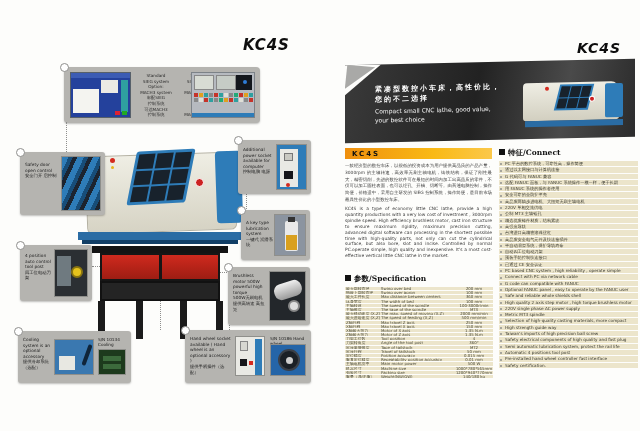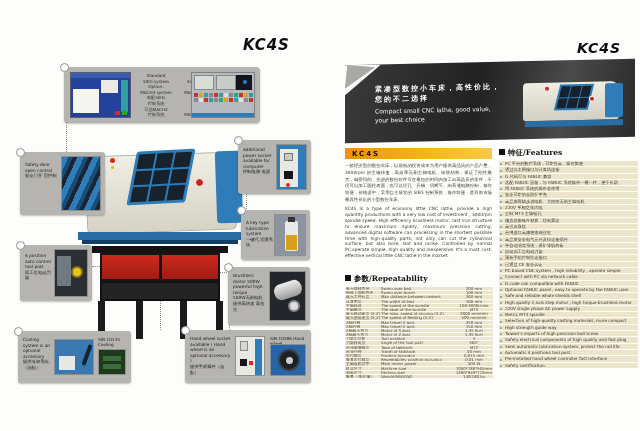--- a/index.html
+++ b/index.html
@@ -381,21 +381,21 @@
     </div>
   </div>
 
   <div class="abs" id="kc4s-bar">
     <span>KC4S</span>
   </div>
   <div class="para" id="para-cn">一款经济型的数控车床，以很低的投资成本为用户提供高品质的产品产量，3000rpm 的主轴转速，高效率无刷主轴电机，铸铁结构，保证了刚性最大，精密切削，先进的数控软件可在最短的时间内加工出高品质的零件，不仅可以加工圆柱表面，也可以镗孔、开槽、切断等。由普通电脑控制，操作简便，价格适中，采用自主研发的 SIEG 控制系统，操作简便，是目前市场最具性价比的小型数控车床。</div>
   <div class="para" id="para-en">KC4S is a type of economy little CNC lathe, provide a high quantity productions with a very low cost of investment , 3000rpm spindle speed. High efficiency brushless motor, cast iron structure to ensure maximum rigidity, maximum precision cutting, advanced digital software can processing in the shortest possible time with high-quality parts, not only can cut the cylindrical surface, but also bore, slot and incise. Controlled by normal PC.operate simple, high quality and inexpensive. It's a most cost-effective vertical little CNC lathe in the market.</div>
 
   <div class="sec-head" id="spec-head">
-    <span class="sq"></span><span>参数/Repeatability</span>
+    <span class="sq"></span><span>参数/Specification</span>
   </div>
   <div class="abs" id="spec-table">
       <div class="spec-row">
         <span class="c1">最大回转直径</span>
         <span class="c2">Swing over bed</span>
         <span class="c3">200 mm</span>
       </div>
       <div class="spec-row">
         <span class="c1">拖板上回转直径</span>
         <span class="c2">Swing over apron</span>
@@ -497,21 +497,21 @@
         <span class="c3">1200*940*770mm</span>
       </div>
       <div class="spec-row">
         <span class="c1">重量（净/毛重）</span>
         <span class="c2">Weight(NW/GW)</span>
         <span class="c3">140/180 kg</span>
       </div>
     </div>
 
   <div class="sec-head" id="feat-head">
-    <span class="sq"></span><span>特征/Features</span>
+    <span class="sq"></span><span>特征/Connect</span>
   </div>
   <div class="abs" id="feat-list">
       <div class="feat-item">PC 平台的数控系统，可靠性高，操作简便</div>
       <div class="feat-item">通过以太网接口与计算机连接</div>
       <div class="feat-item">G 代码可与 FANUC 兼容</div>
       <div class="feat-item">选配 FANUC 面板，与 FANUC 系统操作一模一样，便于长期</div>
       <div class="feat-item">用 FANUC 系统的操作者使用</div>
       <div class="feat-item">安全可靠的全防护罩壳</div>
       <div class="feat-item">高品质两轴步进电机、大扭矩无刷主轴电机</div>
       <div class="feat-item">220V 单相交流供电</div>

